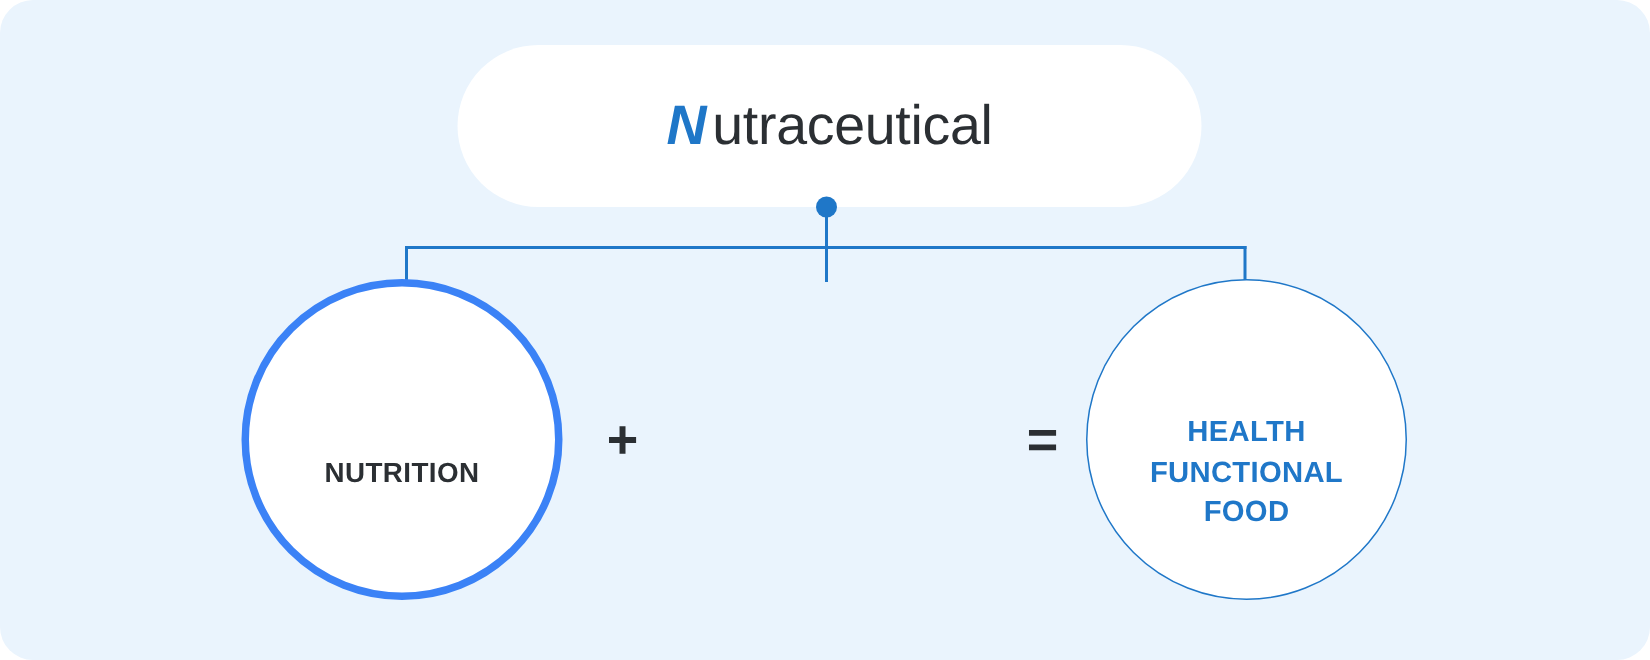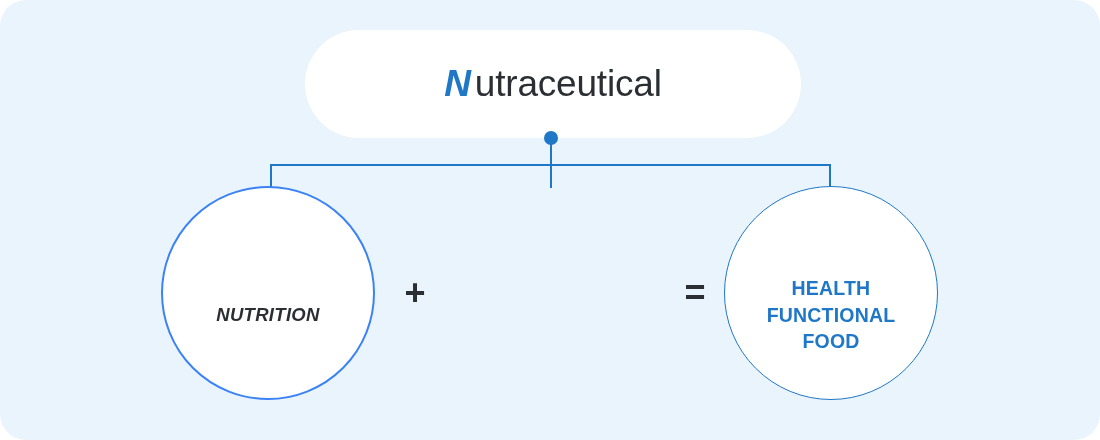--- a/index.html
+++ b/index.html
@@ -6,21 +6,20 @@
     margin: 0;
     padding: 0;
     background: #ffffff;
   }
   #stage {
     position: relative;
     width: 1100px;
     height: 440px;
     overflow: hidden;
     font-family: "Liberation Sans", sans-serif;
-    border-radius: 26px;
   }
   .panel {
     position: absolute;
     left: 0;
     top: 0;
     width: 1100px;
     height: 440px;
     background: #eaf4fd;
     border-radius: 22px;
     box-sizing: border-box;
@@ -113,22 +112,21 @@
     height: 214px;
     border-radius: 50%;
     background: #ffffff;
     box-sizing: border-box;
     display: flex;
     align-items: center;
     justify-content: center;
     text-align: center;
   }
   .circle.dark {
-    border: 2px solid #3b82f6;
-    font-style: italic;
+    border: 5px solid #3b82f6;
   }
   .circle.accent {
     border: 1px solid #1f77c8;
   }
   .circle-label {
     font-size: 18.5px;
     font-weight: bold;
     letter-spacing: 0.3px;
     color: #2b2f33;
     line-height: 1.32;

